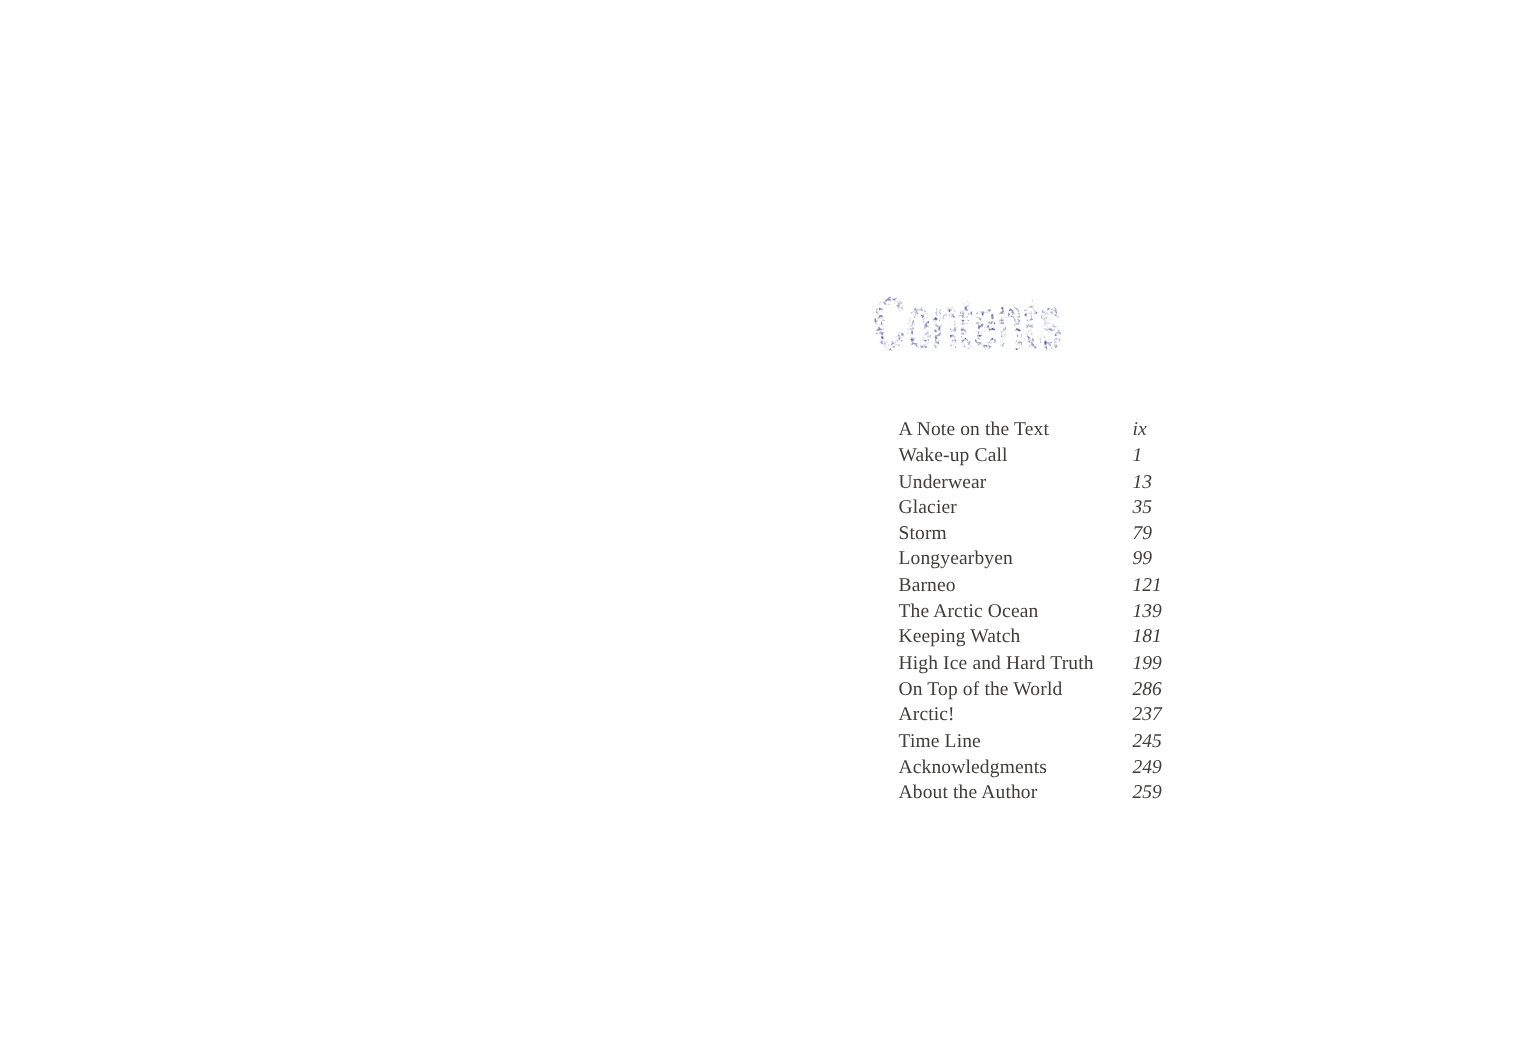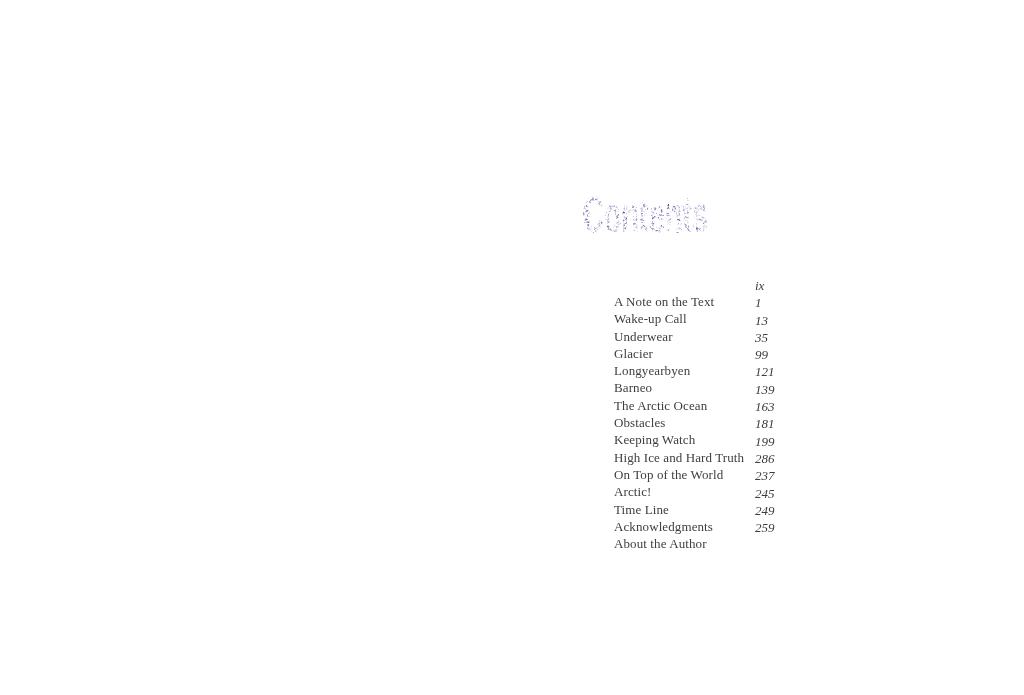--- a/index.html
+++ b/index.html
@@ -38,23 +38,22 @@
   }
   .toc-row {
     position: relative;
     height: 17.3px;
     line-height: 17.3px;
     font-size: 13px;
     white-space: nowrap;
   }
   .toc-label {
     position: absolute;
-    left: 15px;
+    left: 0;
     letter-spacing: 0.1px;
-    margin-top: 16px;
   }
   .toc-page {
     position: absolute;
     left: 156px;
     font-style: italic;
   }
 </style>
 </head>
 <body>
 
@@ -90,40 +89,40 @@
       <span class="toc-label">Underwear</span>
       <span class="toc-page">13</span>
     </div>
 
     <div class="toc-row">
       <span class="toc-label">Glacier</span>
       <span class="toc-page">35</span>
     </div>
 
 
+    <div class="toc-row">
+      <span class="toc-label">Storm</span>
+      <span class="toc-page">79</span>
+    </div>
 
     <div class="toc-row">
       <span class="toc-label">Longyearbyen</span>
       <span class="toc-page">99</span>
     </div>
 
     <div class="toc-row">
       <span class="toc-label">Barneo</span>
       <span class="toc-page">121</span>
     </div>
 
     <div class="toc-row">
       <span class="toc-label">The Arctic Ocean</span>
       <span class="toc-page">139</span>
     </div>
 
-    <div class="toc-row">
-      <span class="toc-label">Obstacles</span>
-      <span class="toc-page">163</span>
-    </div>
 
     <div class="toc-row">
       <span class="toc-label">Keeping Watch</span>
       <span class="toc-page">181</span>
     </div>
 
     <div class="toc-row">
       <span class="toc-label">High Ice and Hard Truth</span>
       <span class="toc-page">199</span>
     </div>

